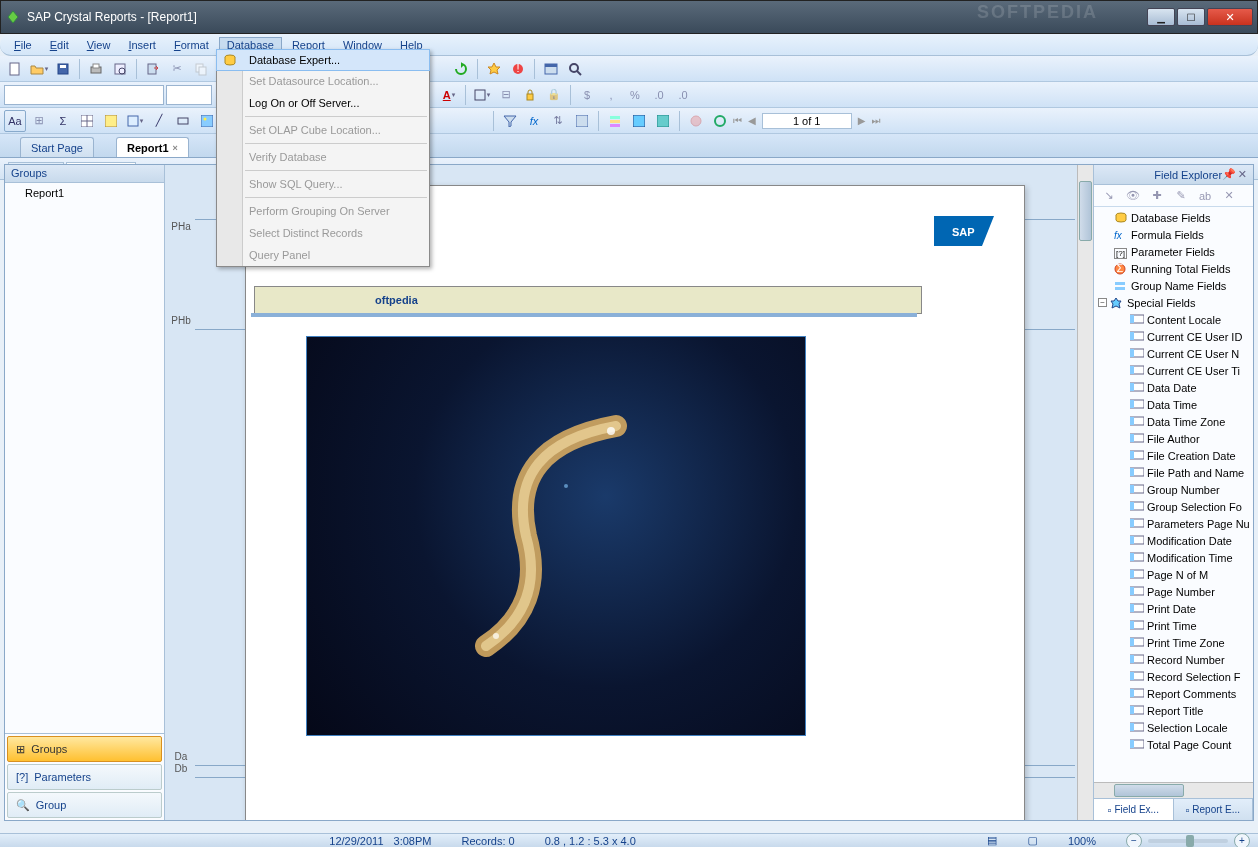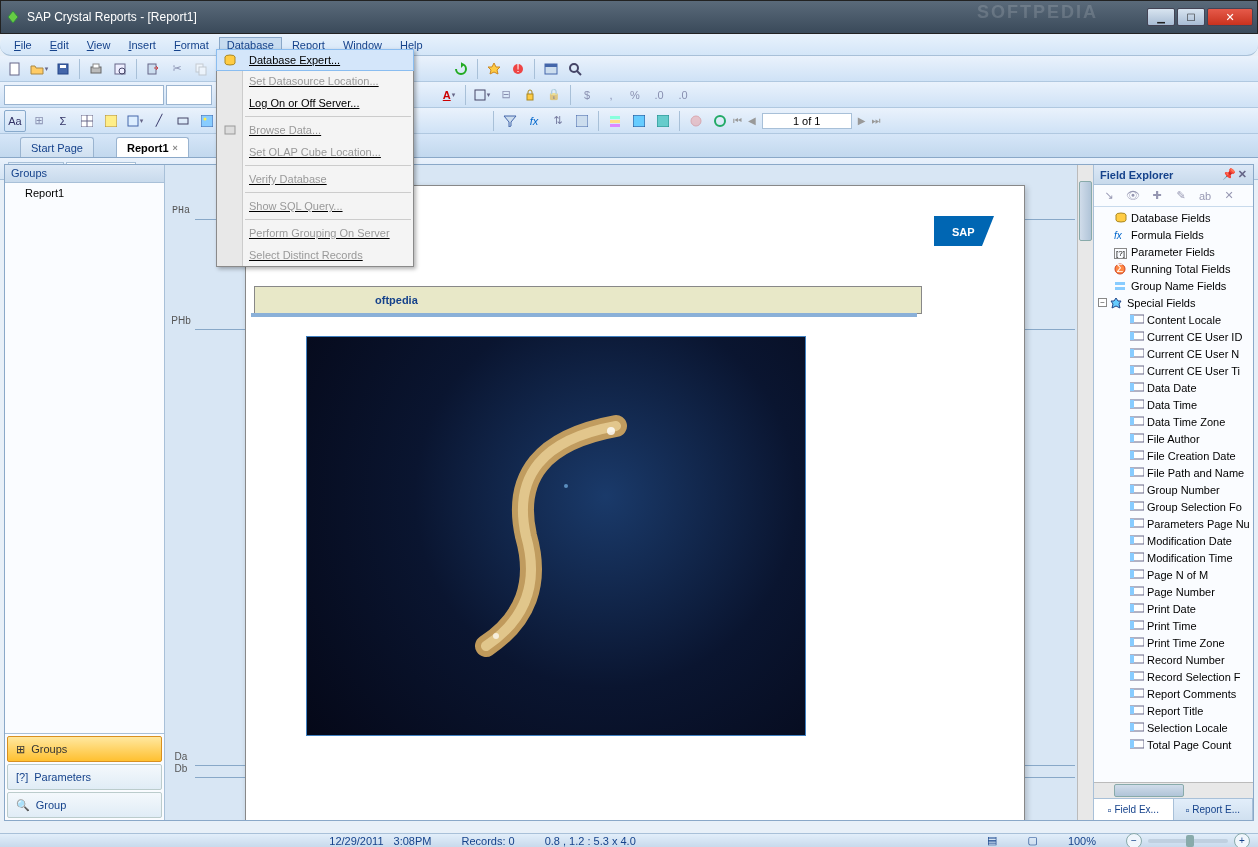--- a/index.html
+++ b/index.html
@@ -20,21 +20,21 @@
 .menu-item { padding: 2px 8px; color:#15428b; cursor:pointer; }
 .menu-item.active { background:#c8dcf0; border:1px solid #8aa8c8; padding:1px 7px;}
 .menu-item u { text-decoration: underline; }
 
 .toolbar { height: 26px; background: linear-gradient(#eaf2fc,#cfe2f6); border-bottom:1px solid #b0c8e0; display:flex; align-items:center; padding:0 4px; gap:2px;}
 .tool-btn { width:22px; height:22px; display:flex; align-items:center; justify-content:center; border-radius:2px; color:#336; cursor:pointer;}
 .tool-sep { width:1px; height:20px; background:#a8c0d8; margin:0 3px;}
 .tool-dd::after{content:"▾"; font-size:7px; margin-left:1px; color:#668;}
 .tool-input { height:20px; border:1px solid #9ab4d0; background:#fff; padding:0 4px; }
 
-.dropdown-menu { position:absolute; left:216px; top:49px; width:198px; background:#f4f4f4; border:1px solid #8a8a8a; box-shadow:2px 2px 4px rgba(0,0,0,0.3); z-index:1000;text-decoration:underline; }
+.dropdown-menu { position:absolute; left:216px; top:49px; width:214px; background:#f4f4f4; border:1px solid #8a8a8a; box-shadow:2px 2px 4px rgba(0,0,0,0.3); z-index:1000; }
 .dropdown-menu .left-strip{position:absolute;left:0;top:0;bottom:0;width:26px;background:#e8e8e8;border-right:1px solid #ccc;}
 .dd-item { height:22px; display:flex; align-items:center; padding-left:32px; color:#999; position:relative;}
 .dd-item.enabled { color:#000; }
 .dd-item.hover { background:#d4e6fa; border:1px solid #8abdf0; margin:-1px;}
 .dd-sep { height:1px; background:#ccc; margin:2px 2px 2px 28px;}
 .dd-icon{position:absolute;left:5px;width:16px;height:16px;display:flex;align-items:center;justify-content:center;}
 
 .doc-tabs{height:24px; background:linear-gradient(#d6e6f8,#c2d8ee); border-bottom:1px solid #8aa8c8; display:flex;align-items:flex-end;padding:0 20px;gap:20px;}
 .doc-tab{height:20px;padding:2px 10px;background:linear-gradient(#e2eefa,#d0e0f0);border:1px solid #9ab4d0;border-bottom:none;border-radius:3px 3px 0 0;margin-right:2px;color:#15428b;display:flex;align-items:center;gap:4px;}
 .doc-tab.active{background:#fff;font-weight:bold;color:#000;}
@@ -58,21 +58,21 @@
 .page{position:absolute;left:80px;top:20px;width:780px;height:780px;background:#fff;border:1px solid #888;box-shadow:2px 2px 6px rgba(0,0,0,0.2);}
 .sap-logo{position:absolute;right:30px;top:30px;width:60px;height:30px;}
 .report-title-box{position:absolute;left:8px;top:100px;width:668px;height:28px;background:#e8e8c8;border:1px solid #888;display:flex;align-items:center;padding-left:120px;color:#15428b;font-weight:bold;font-size:14px;}
 .report-title-box::before{content:"";position:absolute;left:-4px;bottom:-4px;width:100%;height:4px;background:#8ab0d8;}
 .report-image{position:absolute;left:60px;top:150px;width:500px;height:400px;background:radial-gradient(circle at 60% 40%, #1a3a6a 0%, #0a1530 50%, #050818 100%);border:1px solid #4080c0;overflow:hidden;}
 .s-shape{position:absolute;left:50%;top:50%;width:220px;height:300px;transform:translate(-50%,-50%);}
 .vscroll{position:absolute;right:0;top:0;bottom:0;width:16px;background:#e8e8e8;border-left:1px solid #bbb;}
 .vscroll-thumb{position:absolute;top:16px;left:1px;right:1px;height:60px;background:linear-gradient(90deg,#d0dcea,#b0c4d8);border:1px solid #8aa;border-radius:2px;}
 
 .field-explorer{width:160px;background:#fafcff;border-left:1px solid #a8c0d8;display:flex;flex-direction:column;}
-.fe-header{height:20px;background:linear-gradient(#dce8f6,#c8daec);border-bottom:1px solid #a8c0d8;padding:2px 6px;color:#15428b;font-weight:bold;display:flex;align-items:center;justify-content:space-between;}
+.fe-header{height:20px;background:linear-gradient(#dce8f6,#c8daec);border-bottom:1px solid #a8c0d8;padding:2px 6px;color:#15428b;font-weight:normal;display:flex;align-items:center;justify-content:flex-end;}
 .fe-header-btns{display:flex;gap:2px;font-size:9px;color:#668;}
 .fe-toolbar{height:22px;border-bottom:1px solid #c8daec;display:flex;align-items:center;padding:0 4px;gap:2px;}
 .fe-tree{flex:1;overflow-y:auto;overflow-x:hidden;padding:2px;}
 .tree-node{height:17px;display:flex;align-items:center;padding-left:4px;gap:3px;white-space:nowrap;cursor:pointer;}
 .tree-node.child{padding-left:34px;}
 .tree-exp{width:9px;height:9px;border:1px solid #888;background:#fff;display:flex;align-items:center;justify-content:center;font-size:8px;color:#444;line-height:1;}
 .node-icon{width:14px;height:12px;flex-shrink:0;}
 .fe-hscroll{height:16px;background:#e8e8e8;border-top:1px solid #bbb;position:relative;}
 .fe-hscroll-thumb{position:absolute;left:20px;top:1px;bottom:1px;width:70px;background:linear-gradient(#d0dcea,#b0c4d8);border:1px solid #8aa;border-radius:2px;}
 .fe-tabs{height:22px;display:flex;border-top:1px solid #a8c0d8;}
@@ -340,33 +340,29 @@
   <div class="left-strip"></div>
 <div class="dd-item enabled hover">Database Expert...<span class="dd-icon">
         <svg width="14" height="14">
           <ellipse cx="7" cy="4" rx="5" ry="2" fill="#fc4" stroke="#a82"></ellipse>
           <path d="M2 4v6a5 2 0 0 0 10 0V4" fill="#fc4" stroke="#a82"></path>
         </svg>
       </span></div>
     <div class="dd-item">Set Datasource Location...</div>
     <div class="dd-item enabled">Log On or Off Server...</div>
     <div class="dd-sep"></div>
-    <div class="dd-item">Browse Data...<span class="dd-icon">
-        <svg width="14" height="14">
-          <rect x="2" y="3" width="10" height="8" fill="#ddd" stroke="#999"></rect>
-        </svg>
-      </span></div>
     <div class="dd-item">Set OLAP Cube Location...</div>
     <div class="dd-sep"></div>
     <div class="dd-item">Verify Database</div>
     <div class="dd-sep"></div>
     <div class="dd-item">Show SQL Query...</div>
     <div class="dd-sep"></div>
     <div class="dd-item">Perform Grouping On Server</div>
     <div class="dd-item">Select Distinct Records</div>
+    <div class="dd-item">Query Panel</div>
   </div>
 
 <div class="workspace">
 
   <div class="groups-panel">
     <div class="groups-header">Groups</div>
     <div class="groups-tree">
       <div style="padding-left:14px">Report1</div>
     </div>
     <div class="groups-bottom" id="nav-btns">
@@ -380,21 +376,21 @@
         </div>
         <div class="nav-btn">
           <span>🔍</span>
           <span>Group</span>
         </div>
       </div>
   </div>
 
   <div class="canvas-area">
     <div id="section-labels">
-        <div class="section-label" style="top: 40px; font-family: Liberation Mono, monospace;">PHa</div>
+        <div class="section-label" style="top: 56px;">PHa</div>
         <div class="section-line" style="top: 54px;"></div>
         <div class="section-label" style="top: 150px;">PHb</div>
         <div class="section-line" style="top: 164px;"></div>
         <div class="section-label" style="top: 586px;">Da</div>
         <div class="section-line" style="top: 600px;"></div>
         <div class="section-label" style="top: 598px;">Db</div>
         <div class="section-line" style="top: 612px;"></div>
       </div>
     <div class="page">
       <div class="sap-logo">

